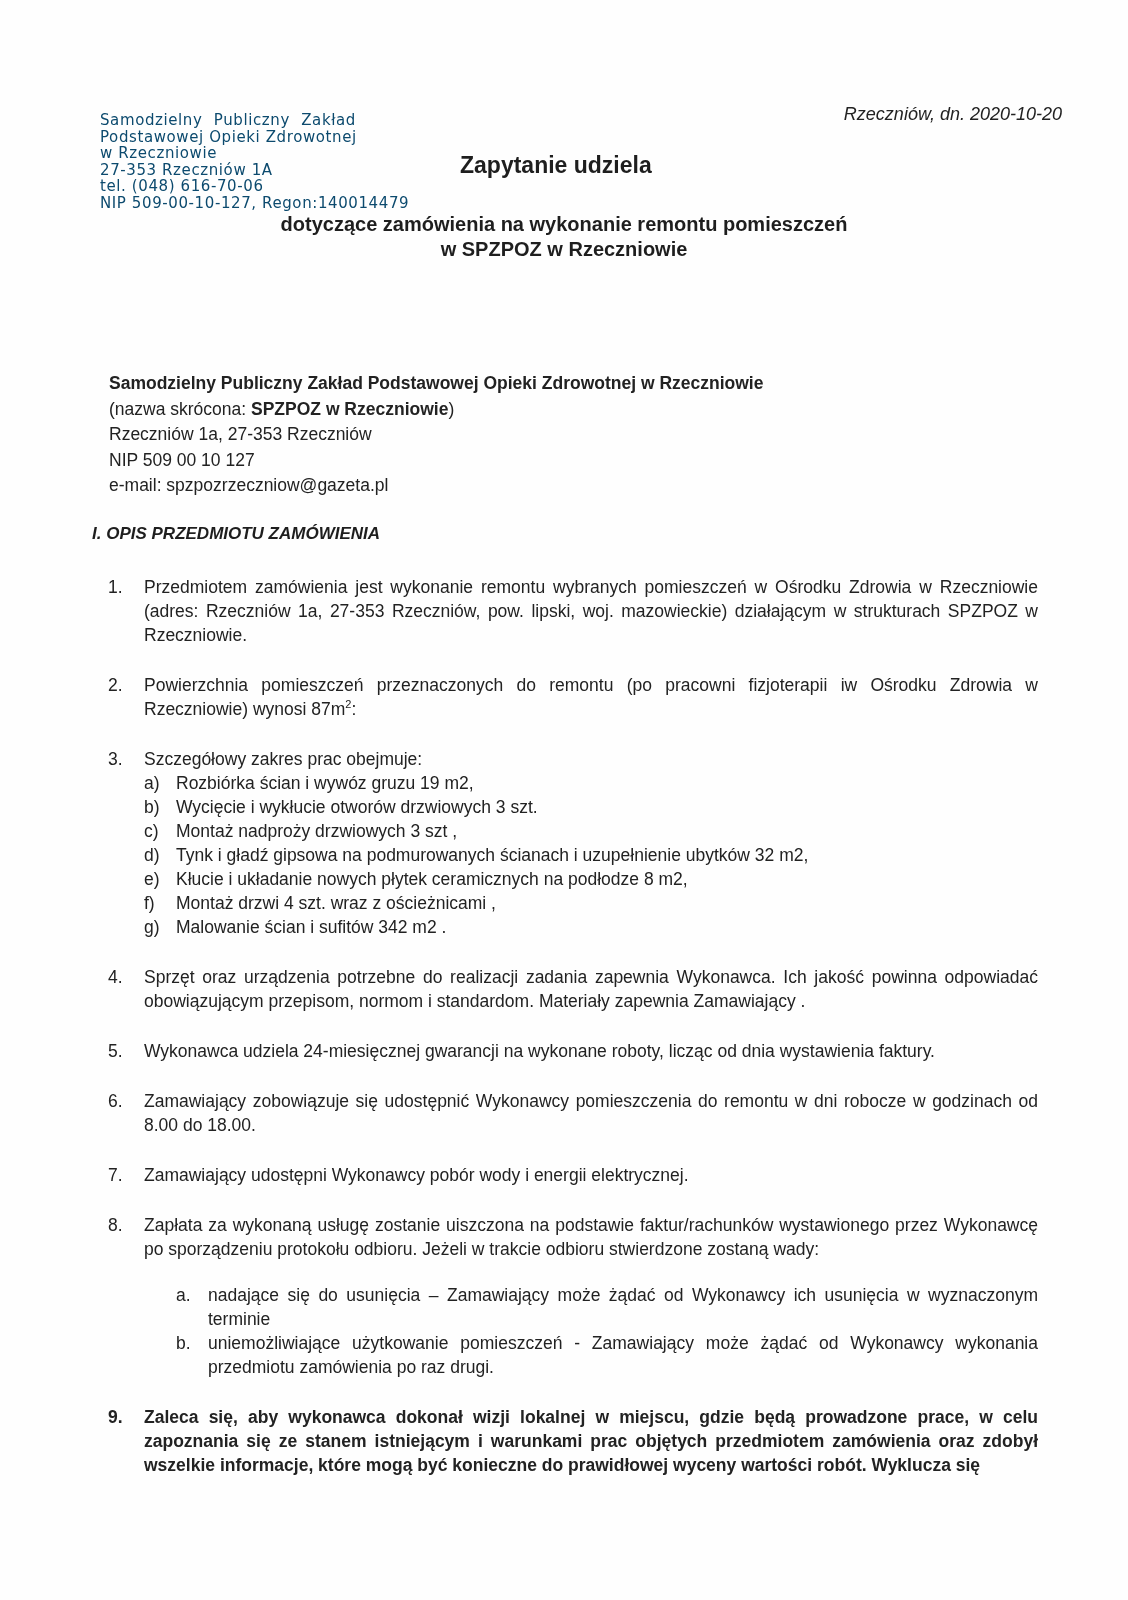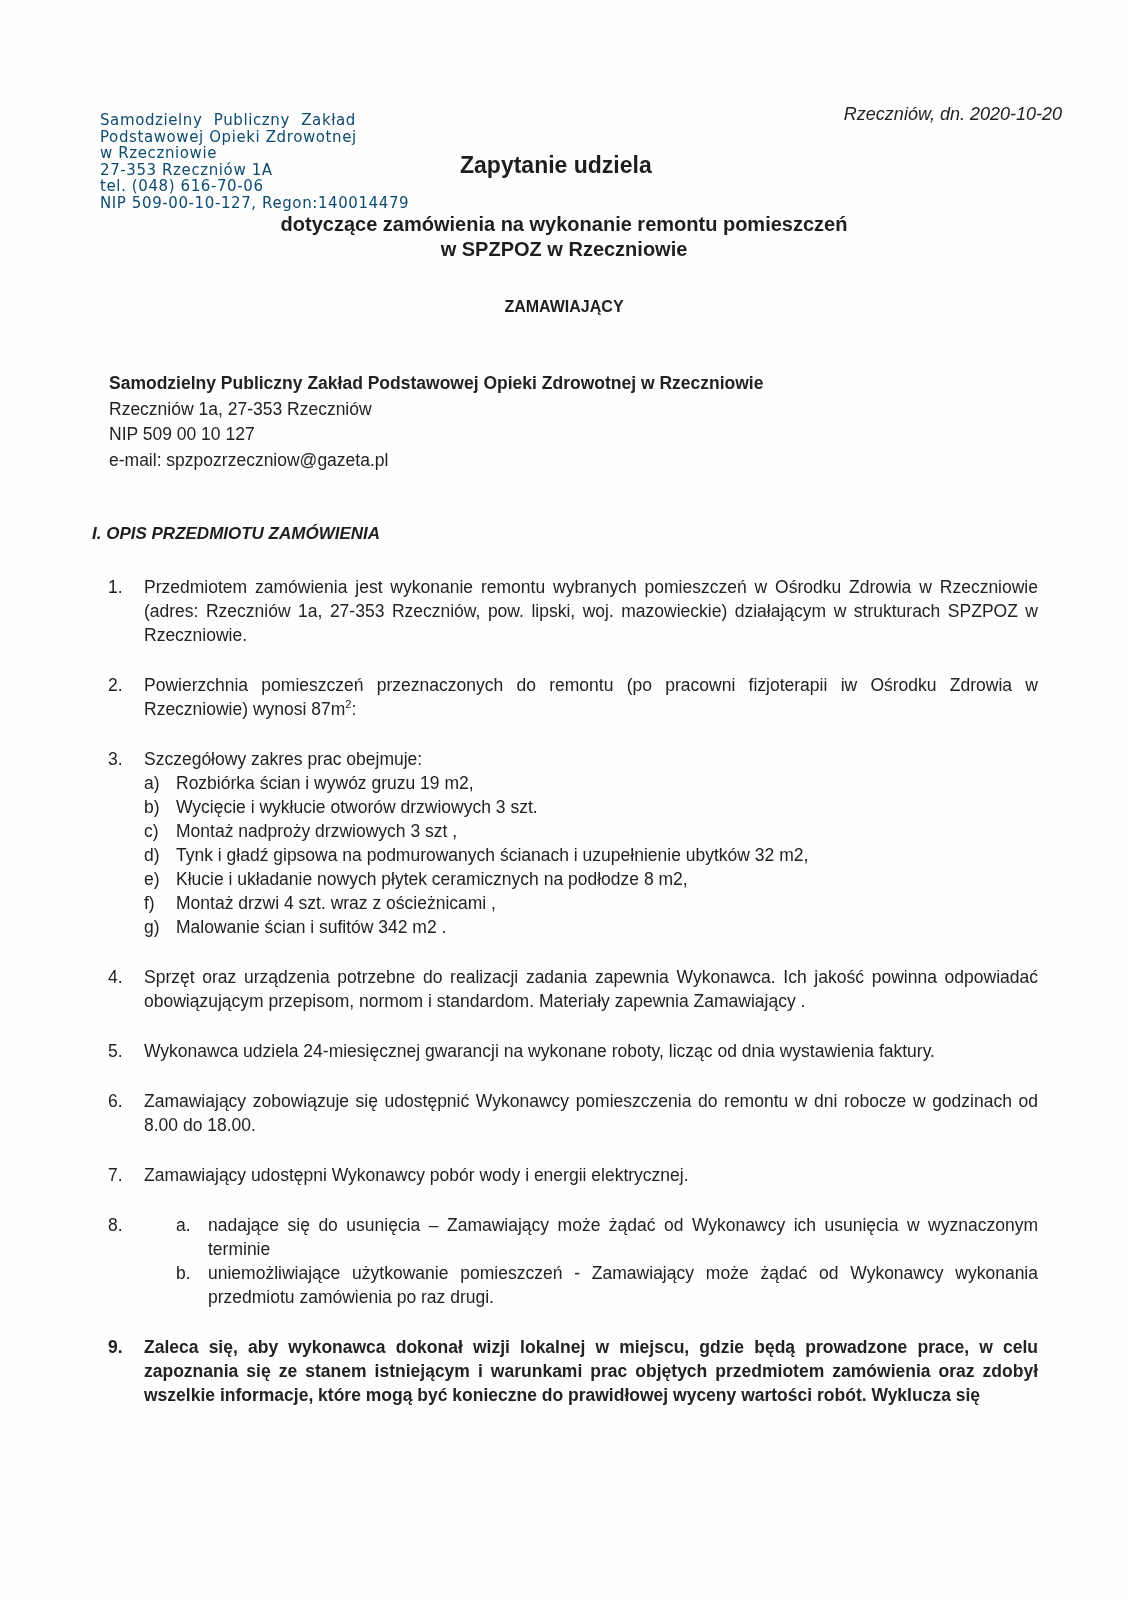--- a/index.html
+++ b/index.html
@@ -58,24 +58,24 @@
 
   <div class="date">Rzeczniów, dn. 2020-10-20</div>
 
   <div class="title">Zapytanie udziela</div>
 
   <div class="subtitle">
     <div>dotyczące zamówienia na wykonanie remontu pomieszczeń</div>
     <div>w SPZPOZ w Rzeczniowie</div>
   </div>
 
-  <div class="zam-head">ZAMAWIAJĄCY</div>
 
   <div class="orderer">
     <div class="b">Samodzielny Publiczny Zakład Podstawowej Opieki Zdrowotnej w Rzeczniowie</div>
+    <div><span>(nazwa skrócona: </span><span class="b">SPZPOZ w Rzeczniowie</span><span>)</span></div>
     <div>Rzeczniów 1a, 27-353 Rzeczniów</div>
     <div>NIP 509 00 10 127</div>
     <div>e-mail: spzpozrzeczniow@gazeta.pl</div>
   </div>
 
   <div class="sec-head">I. OPIS PRZEDMIOTU ZAMÓWIENIA</div>
 
   <div class="items">
 
     <div class="item">
@@ -117,20 +117,21 @@
       <span>Zamawiający zobowiązuje się udostępnić Wykonawcy pomieszczenia do remontu w dni robocze w godzinach od 8.00 do 18.00.</span>
     </div>
 
     <div class="item gap1">
       <span class="num">7.</span>
       <span>Zamawiający udostępni Wykonawcy pobór wody i energii elektrycznej.</span>
     </div>
 
     <div class="item gap1">
       <span class="num">8.</span>
+      <div>Zapłata za wykonaną usługę zostanie uiszczona na podstawie faktur/rachunków wystawionego przez Wykonawcę po sporządzeniu protokołu odbioru. Jeżeli w trakcie odbioru stwierdzone zostaną wady:</div>
       <div class="subs2">
         <div class="sub2"><span class="let">a.</span><span>nadające się do usunięcia – Zamawiający może żądać od Wykonawcy ich usunięcia w wyznaczonym terminie</span></div>
         <div class="sub2"><span class="let">b.</span><span>uniemożliwiające użytkowanie pomieszczeń - Zamawiający może żądać od Wykonawcy wykonania przedmiotu zamówienia po raz drugi.</span></div>
       </div>
     </div>
 
     <div class="item bold gap1">
       <span class="num">9.</span>
       <span>Zaleca się, aby wykonawca dokonał wizji lokalnej w miejscu, gdzie będą prowadzone prace, w celu zapoznania się ze stanem istniejącym i warunkami prac objętych przedmiotem zamówienia oraz zdobył wszelkie informacje, które mogą być konieczne do prawidłowej wyceny wartości robót. Wyklucza się</span>
     </div>

